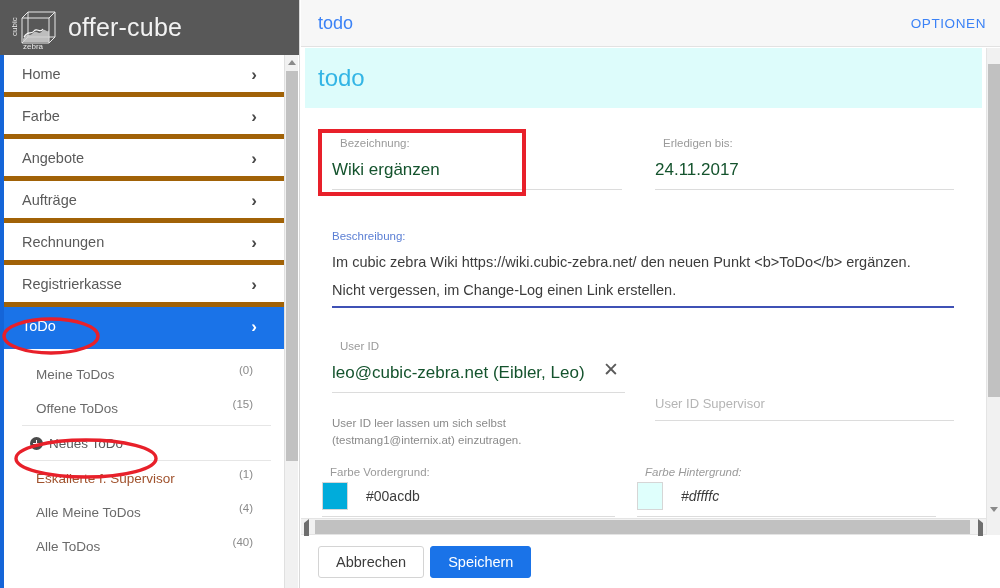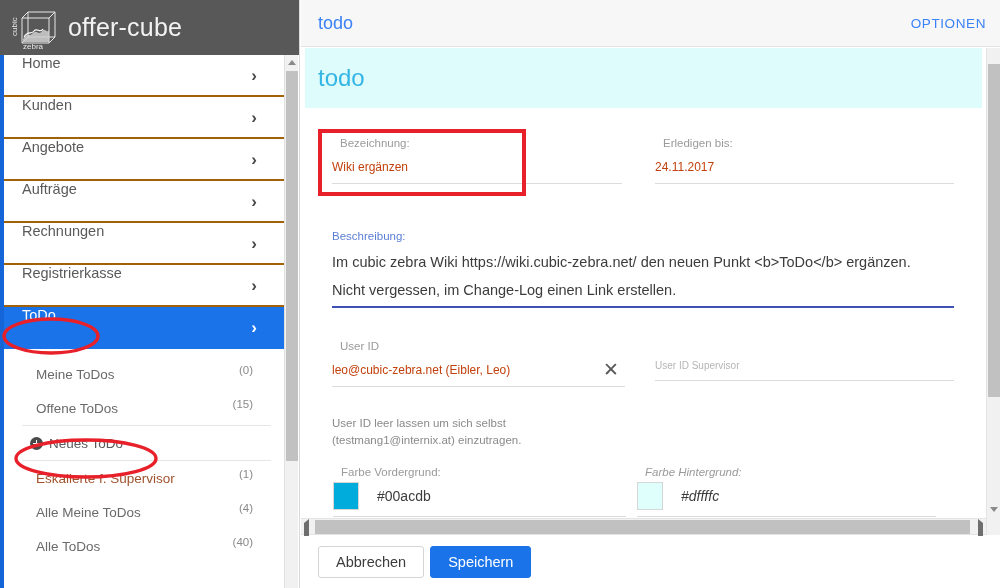--- a/index.html
+++ b/index.html
@@ -35,22 +35,22 @@
     position: relative; flex: 0 0 auto;
   }
   #brand-title {
     color: #f2f2f2; font-size: 25px; margin-left: 8px;
     letter-spacing: .2px; font-weight: 400;
   }
 
   .nav-row {
     position: relative;
     height: 42px;
-    border-bottom: 2px solid #a16207;
-    display: flex; 
+    border-bottom: 5px solid #a16207;
+    display: flex; align-items: center;
     background: #ffffff;
     cursor: pointer;
   }
   .nav-row .nav-label {
     margin-left: 18px; font-size: 14.5px; color: #5a5a5a;
   }
   .nav-row .chev {
     position: absolute; right: 28px; top: 50%;
     transform: translateY(-50%);
     font-size: 17px; font-weight: bold; color: #4a4a4a;
@@ -137,21 +137,21 @@
     display: flex; align-items: center;
   }
   #page-banner-title { margin-left: 13px; font-size: 24px; color: #33b5e5; }
 
   #form-area {
     position: absolute; left: 4px; top: 108px;
     width: 677px; height: 407px; background: #ffffff;
   }
 
   .fld-label { font-size: 11.5px; color: #9a9a9a; margin-left: 8px; }
-  .fld-value { font-size: 12px; color: #c2410c; }
+  .fld-value { font-size: 17px; color: #14532d; }
   .underline { height: 1px; background: #dcdcdc; }
 
   
   #row1 { position: absolute; left: 0; top: 0; width: 677px; }
   #fld-bez { position: absolute; left: 27px; top: 29px; width: 290px; }
   #fld-erl { position: absolute; left: 350px; top: 29px; width: 299px; }
   .fld-val-line { margin-top: 11px; }
   .fld-underline { margin-top: 9px; }
 
   
@@ -161,28 +161,28 @@
   #besch-underline { height: 2px; background: #3f51b5; margin-top: 8px; }
 
   
   #fld-user { position: absolute; left: 27px; top: 232px; width: 293px; }
   #user-clear {
     position: absolute; left: 298px; top: 250px;
     font-size: 19px; color: #5a5a5a; cursor: pointer;
     font-family: "Liberation Sans", sans-serif;
   }
   #fld-sup { position: absolute; left: 350px; top: 252px; width: 299px; }
-  #sup-placeholder { font-size: 10px; color: #b5b5b5; }
+  #sup-placeholder { font-size: 13px; color: #b5b5b5; margin-top: 36px; }
   #user-hint {
     position: absolute; left: 27px; top: 307px; width: 300px;
     font-size: 11.5px; color: #8a8a8a; line-height: 17px;
   }
 
   
-  #fld-fg { position: absolute; left: 28px; top: 358px; width: 293px; }
+  #fld-fg { position: absolute; left: 17px; top: 358px; width: 293px; }
   #fld-bg { position: absolute; left: 332px; top: 358px; width: 299px; font-style: italic; }
   .color-row { display: flex; align-items: center; margin-top: 4px; }
   .swatch {
     width: 26px; height: 28px; flex: 0 0 auto;
     border: 1px solid #d6d6d6;
   }
   .color-hex { font-size: 14px; color: #3c3c3c; margin-left: 18px; }
 
   
   #h-sb {
@@ -266,21 +266,21 @@
       </div>
       <div id="brand-title">offer-cube</div>
     </div>
 
     <div id="nav-list">
       <div class="nav-row">
         <span class="nav-label">Home</span>
         <span class="chev">›</span>
       </div>
       <div class="nav-row">
-        <span class="nav-label">Kunden</span>
+        <span class="nav-label">Farbe</span>
         <span class="chev">›</span>
       </div>
       <div class="nav-row">
         <span class="nav-label">Angebote</span>
         <span class="chev">›</span>
       </div>
       <div class="nav-row">
         <span class="nav-label">Aufträge</span>
         <span class="chev">›</span>
       </div>

